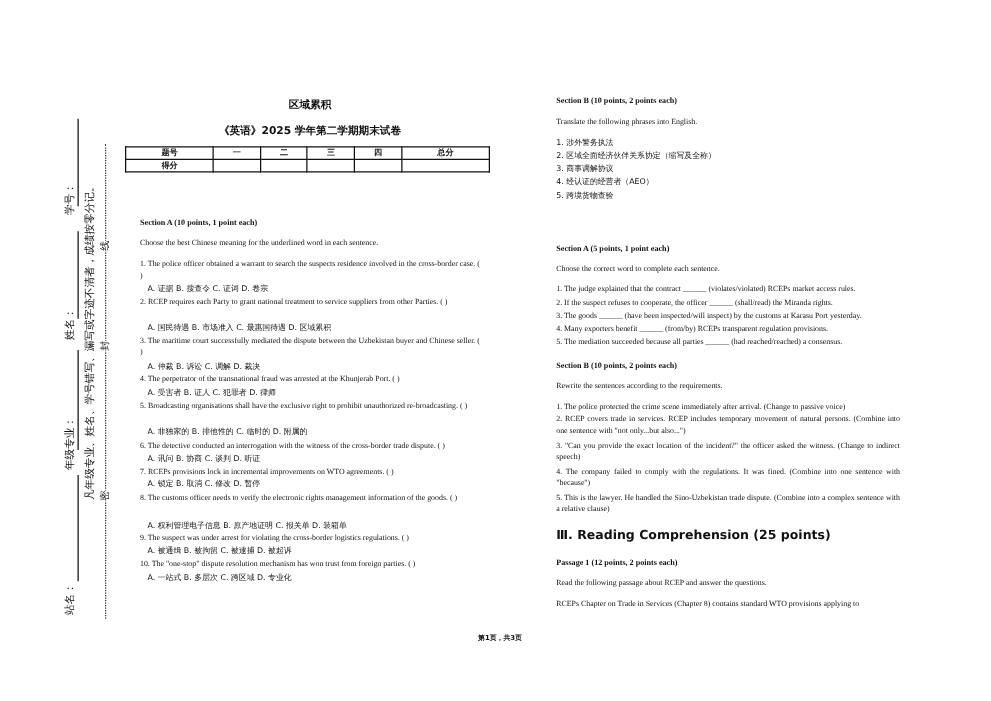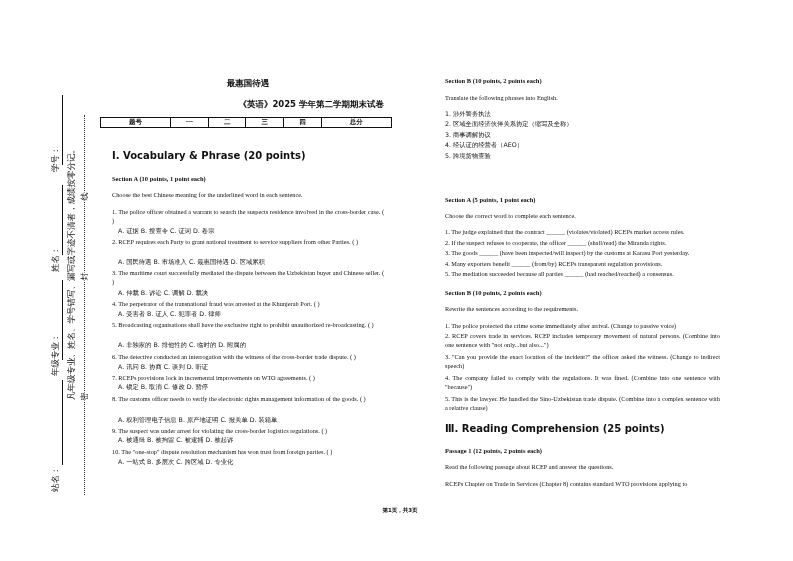--- a/index.html
+++ b/index.html
@@ -8,21 +8,21 @@
     .page { position: absolute; left: 0; top: 0; width: 793px; height: 561px; background: #fff; }
     .rot { position: absolute; transform: rotate(-90deg); transform-origin: left top; white-space: nowrap;
       font-family: "DejaVu Sans", sans-serif; font-size: 8.5px; color: #111; }
     .vline { position: absolute; width: 1px; background: #111; }
     .dotline { position: absolute; left: 84px; width: 0; border-left: 1px dotted #333; }
     .seal { position: absolute; left: 80px; background: #fff; font-family: "DejaVu Sans", sans-serif;
       font-size: 8px; transform: rotate(-90deg); padding: 1px 0; }
 
     .title1 { position: absolute; left: 112px; top: 78px; width: 272px; text-align: center;
       font-family: "DejaVu Sans", sans-serif; font-weight: bold; font-size: 8.5px; }
-    .title2 { position: absolute; left: 112px; top: 99px; width: 272px; text-align: right;
+    .title2 { position: absolute; left: 112px; top: 99px; width: 272px; text-align: center;
       font-family: "DejaVu Sans", sans-serif; font-weight: bold; font-size: 8.5px; }
 
     table.score { position: absolute; left: 100px; top: 117px; width: 292px; border-collapse: collapse;
       font-family: "DejaVu Sans", sans-serif; font-size: 6.5px; font-weight: bold; }
     table.score td { border: 1px solid #111; height: 9px; text-align: center; padding: 0; line-height: 9px; margin-left: 43px; }
 
     .h-sec { position: absolute; font-family: "DejaVu Sans", sans-serif; font-weight: bold; font-size: 10px; }
     .h-sub { position: absolute; font-weight: bold; font-size: 6.5px; }
     .instr { position: absolute; font-size: 6.3px; }
     .q { position: absolute; font-size: 6.3px; line-height: 9px; text-align: justify; }
@@ -49,37 +49,44 @@
     <span class="rot" style="left:50px; top:492px;">站名：</span>
 
     <span class="rot" style="left:66px; top:400px;">凡年级专业、姓名、学号错写、漏写或字迹不清者，成绩按零分记。</span>
 
     <div class="dotline" style="top:115px; height:380px;"></div>
     <span class="seal" style="top:190px;">线</span>
     <span class="seal" style="top:270px;">封</span>
     <span class="seal" style="top:390px;">密</span>
   </div>
 
-  <div class="title1">最惠国待遇</div>
+  <div class="title1">区域累积</div>
   <div class="title2">《英语》2025  学年第二学期期末试卷</div>
 
   <table class="score">
     <tbody>
         <tr>
       <td>题号</td>
       <td>一</td>
       <td>二</td>
       <td>三</td>
       <td>四</td>
       <td>总分</td>
     </tr>
+    <tr>
+      <td>得分</td>
+      <td></td>
+      <td></td>
+      <td></td>
+      <td></td>
+      <td></td>
+    </tr>
   </tbody>
     </table>
 
-  <div class="h-sec" style="left:112px; top:150px;">Ⅰ. Vocabulary &amp; Phrase (20 points)</div>
   <div class="h-sub" style="left:112px; top:175px;">Section A (10 points, 1 point each)</div>
   <div class="instr" style="left:112px; top:191px;">Choose the best Chinese meaning for the underlined word in each sentence.</div>
 
   <div class="q" style="left:112px; top:207px; width:272px;">
     <span>1.</span>
     <span>The police officer obtained a warrant to search the suspects residence involved in the cross-border case. ( )</span>
   </div>
   <div class="opt" style="left:112px; top:227px;">A. 证据 B. 搜查令 C. 证词 D. 卷宗</div>
 
   <div class="q" style="left:112px; top:237px; width:272px;">

